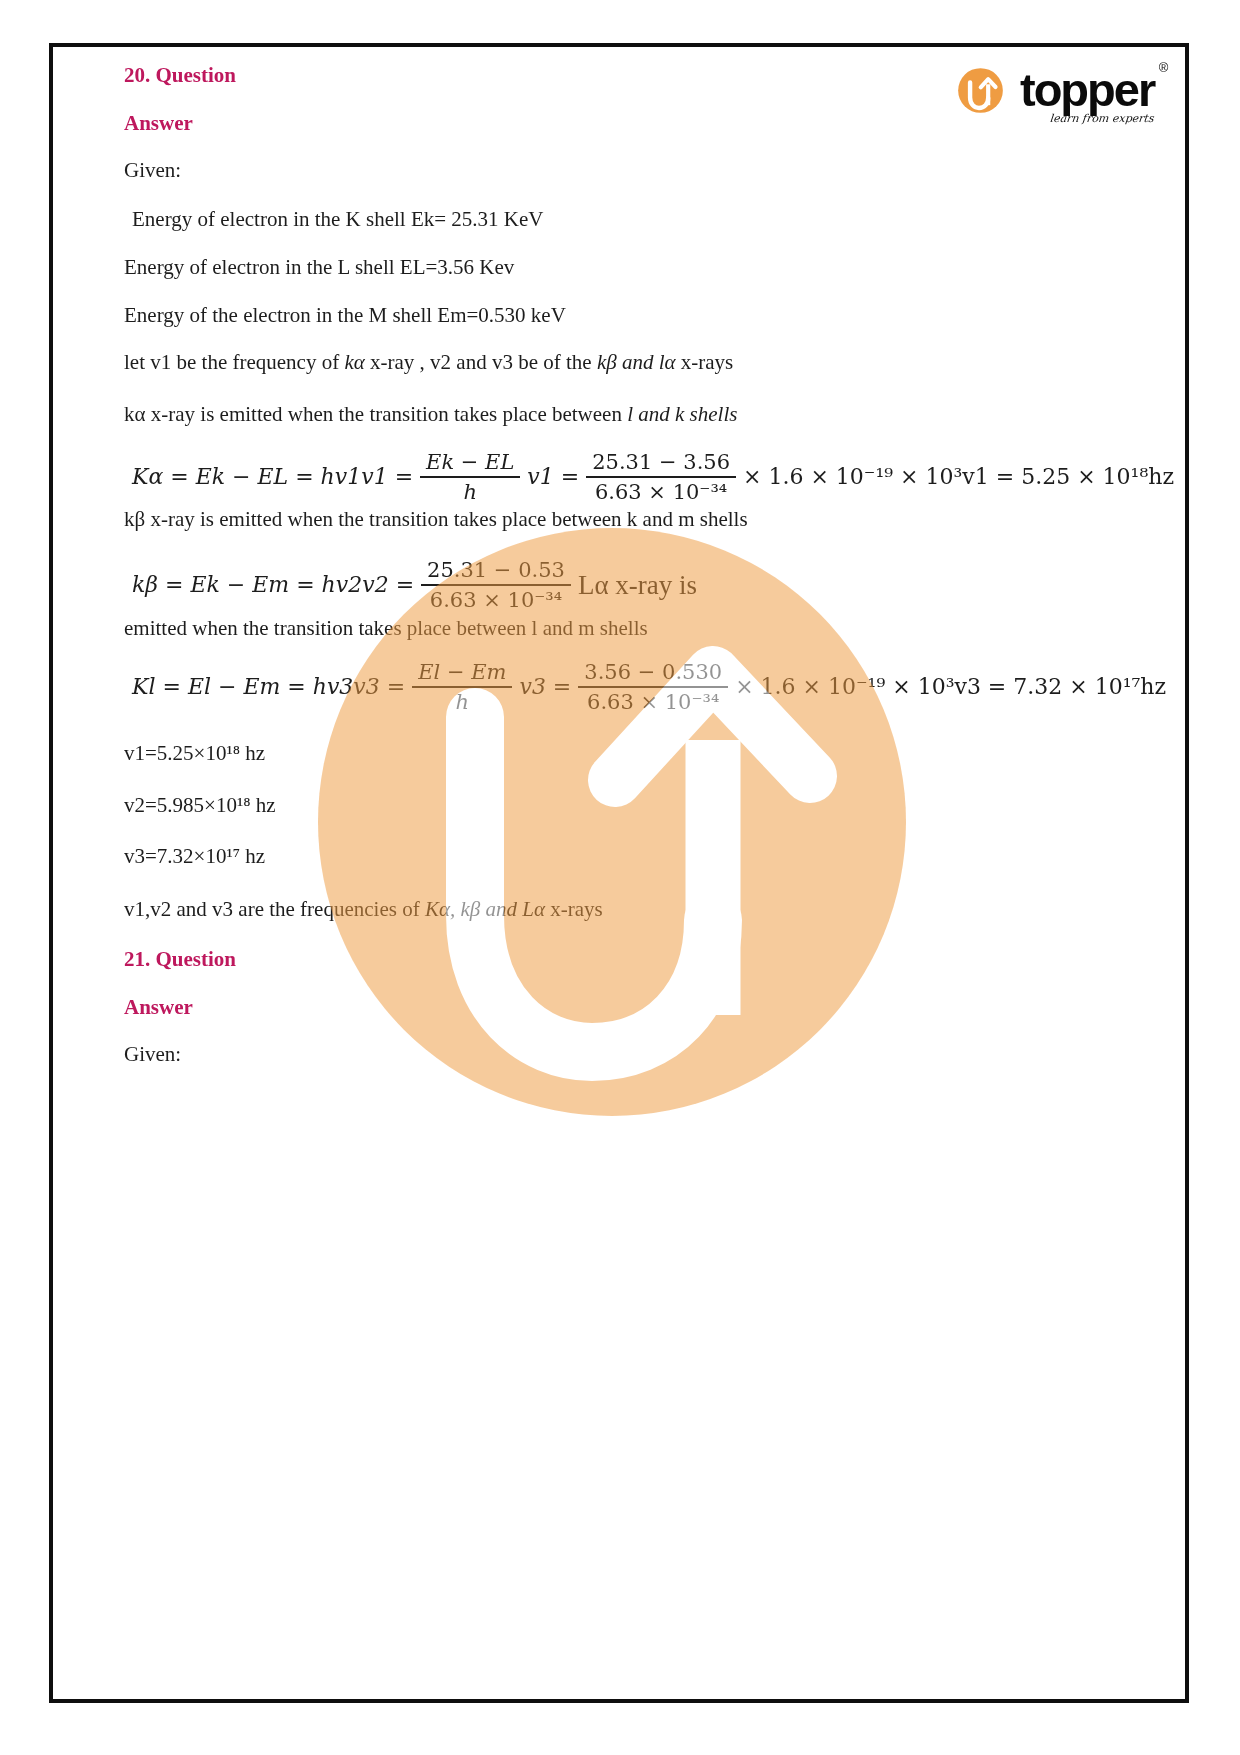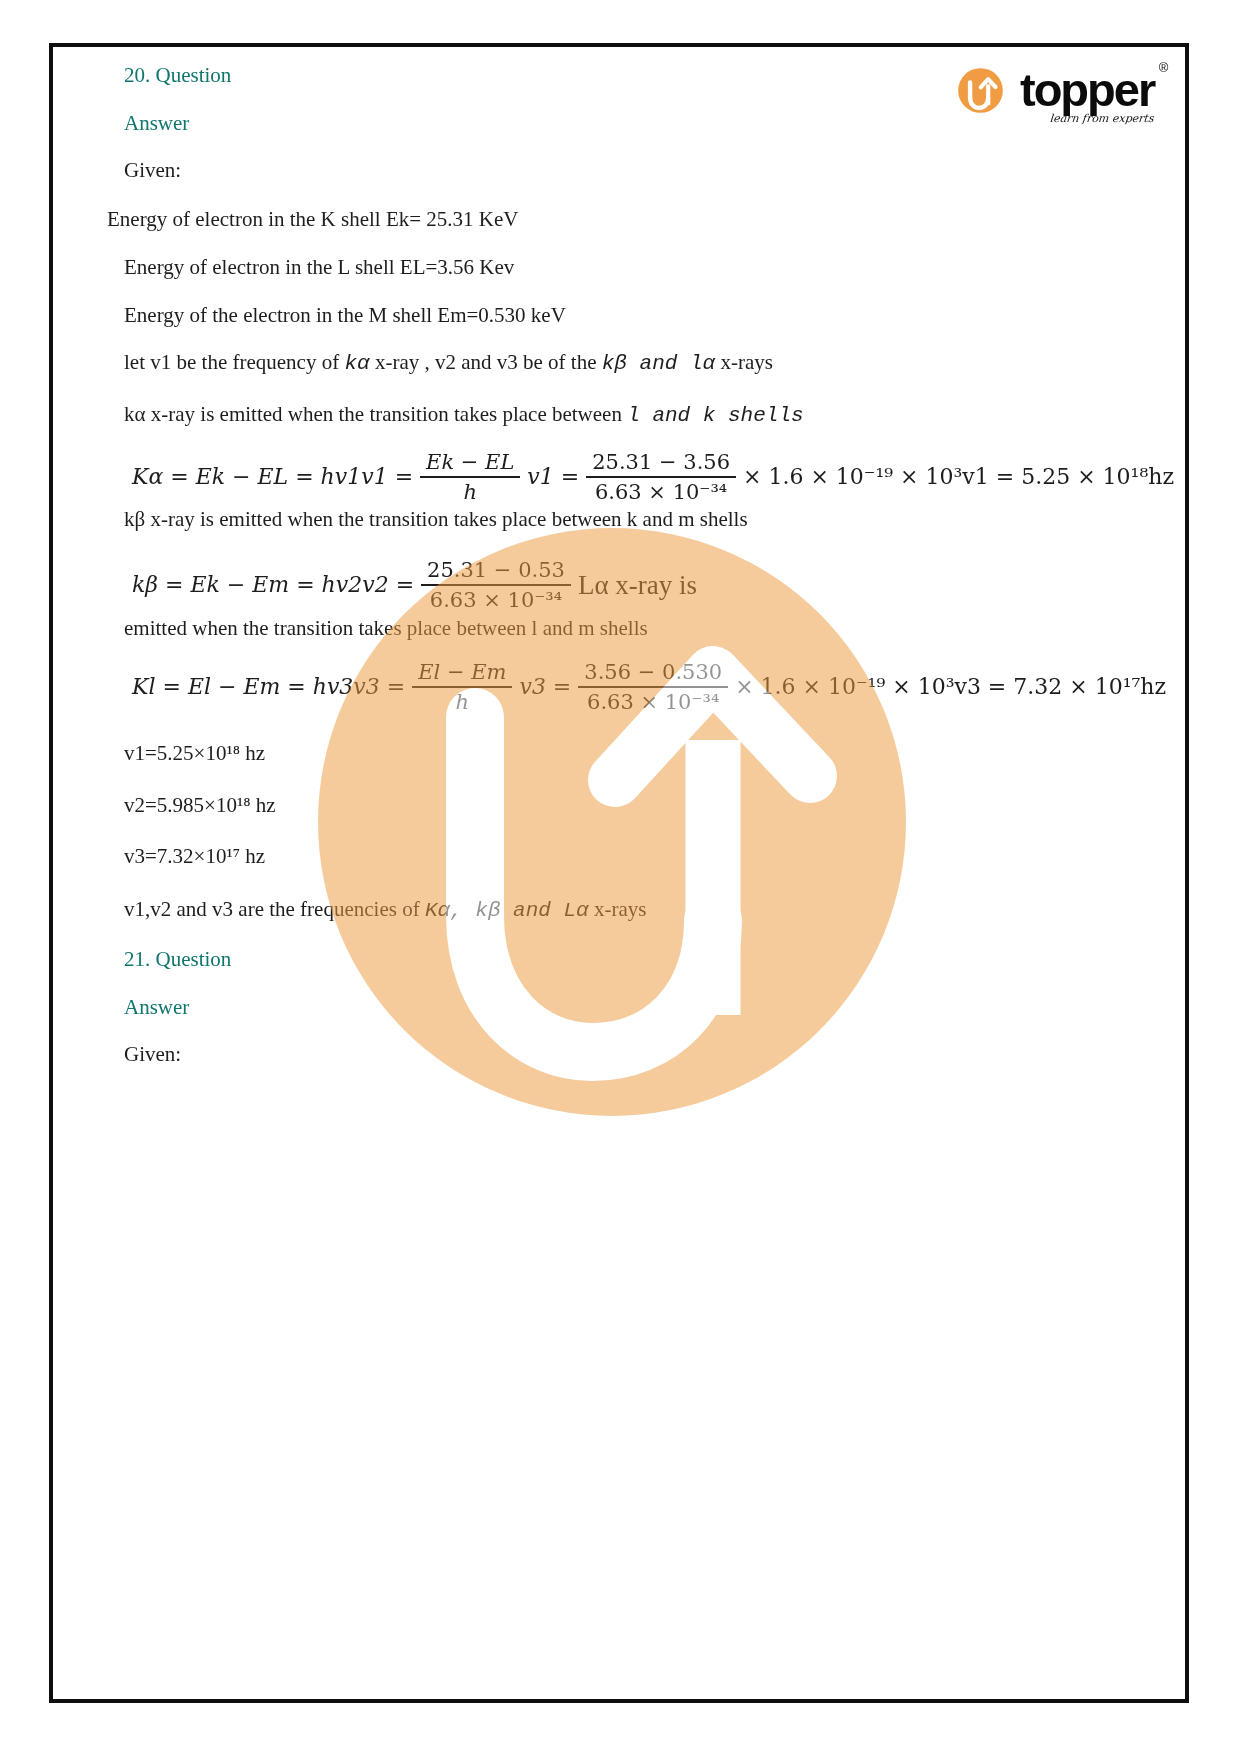--- a/index.html
+++ b/index.html
@@ -8,22 +8,22 @@
     font-family:"Liberation Serif","DejaVu Serif",serif;color:#1d1d1d;
     overflow:hidden;
   }
   .frame{
     position:absolute;left:49px;top:43px;width:1132px;height:1652px;
     border:4px solid #0e0e0e;background:transparent;
   }
   .line{
     position:absolute;font-size:21px;white-space:nowrap;line-height:1.25;
   }
-  .bold{font-weight:normal;color:#0f766e;}
-  .mathi{font-style:italic;font-family:Liberation Mono, monospace;}
+  .bold{font-weight:bold;color:#be185d;}
+  .mathi{font-style:italic;font-family:Liberation Serif, serif;}
   .formula{
     position:absolute;display:flex;align-items:center;height:64px;
     font-size:22px;font-family:"DejaVu Serif","Liberation Serif",serif;
     white-space:nowrap;line-height:1.2;margin-left:6px;
   }
   .formula .mi{font-style:italic;}
   .formula .mn{font-style:normal;}
   .formula .plain{font-family:"Liberation Serif",serif;font-style:normal;font-size:27px;}
   .frac{
     display:inline-flex;flex-direction:column;align-items:center;
@@ -80,21 +80,21 @@
   <div class="logo-word">
     <span>topper</span><span class="logo-reg">®</span>
     <span class="logo-tagline">learn from experts</span>
   </div>
 </div>
 
 <div class="line bold" style="left:124px;top:62px">20. Question</div>
 <div class="line bold" style="left:124px;top:110px">Answer</div>
 <div class="line" style="left:124px;top:157px">Given:</div>
 
-<div class="line" style="left:107px;top:206px">Energy of electron in the K shell Ek= 25.31 KeV</div>
+<div class="line" style="left:132px;top:206px">Energy of electron in the K shell Ek= 25.31 KeV</div>
 <div class="line" style="left:124px;top:254px">Energy of electron in the L shell EL=3.56 Kev</div>
 <div class="line" style="left:124px;top:302px">Energy of the electron in the M shell Em=0.530 keV</div>
 
 <div class="line" style="left:124px;top:349px"><span>let v1 be the frequency of </span><span class="mathi">kα</span><span> x-ray , v2 and v3 be of the </span><span class="mathi">kβ and lα</span><span> x-rays</span></div>
 
 <div class="line" style="left:124px;top:401px"><span>kα x-ray is emitted when the transition takes place between </span><span class="mathi">l and k shells</span></div>
 
 <div class="formula" style="left:126px;top:445px">
   <span class="mi">Kα = Ek − EL = hv1v1 =</span>
   <span class="frac">

